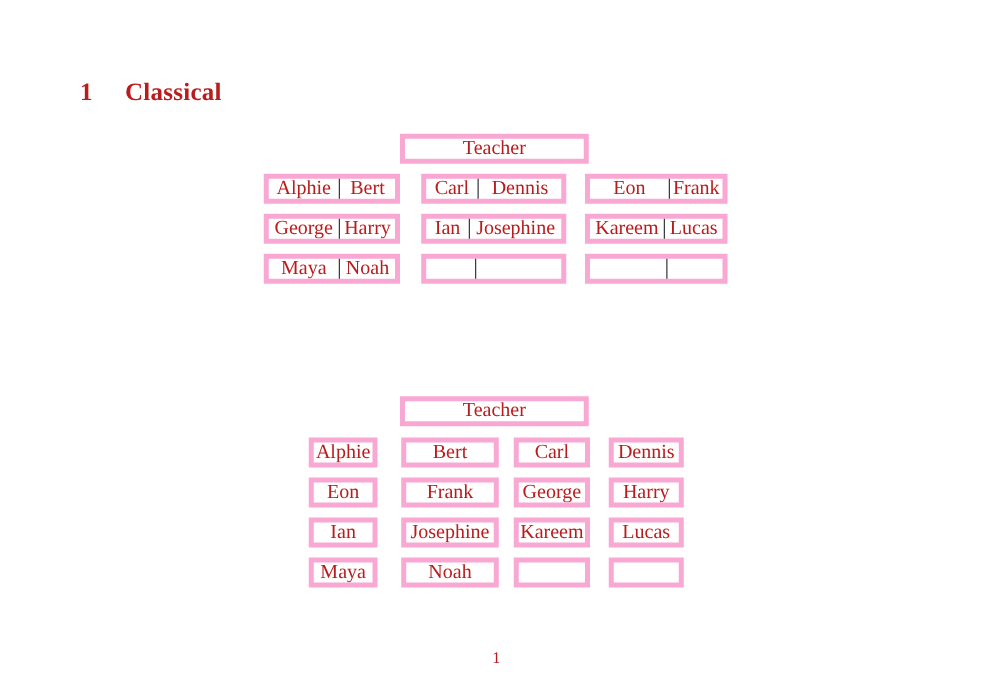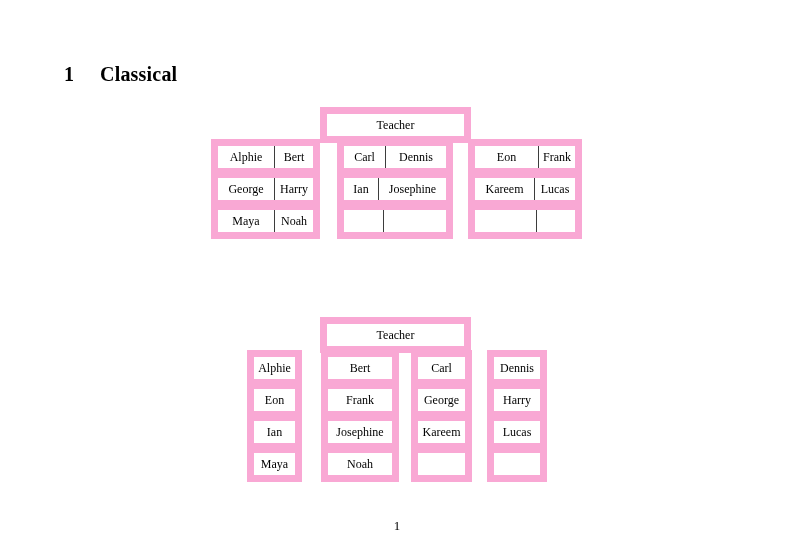--- a/index.html
+++ b/index.html
@@ -6,42 +6,42 @@
     margin: 0;
     padding: 0;
     background: #ffffff;
   }
   .page {
     position: relative;
     width: 794px;
     height: 560px;
     background: #ffffff;
     font-family: "Liberation Serif", "DejaVu Serif", serif;
-    color: #000000;
+    color: #b91c1c;
     overflow: hidden;
   }
   .heading {
     position: absolute;
     left: 64px;
     font-size: 20px;
     font-weight: bold;
     white-space: nowrap;
     letter-spacing: 0.2px;
   }
   .heading .num {
     display: inline-block;
     min-width: 36px;
   }
   .box {
     position: absolute;
     box-sizing: border-box;
-    height: 36px;
-    border: 7px solid #f9a8d4;
+    height: 24px;
+    border: 4px solid #f9a8d4;
     background: #ffffff;
-    font-size: 12px;
+    font-size: 16px;
     line-height: 16px;
   }
   .teacher-box {
     display: flex;
     align-items: center;
     justify-content: center;
   }
   .desk2 {
     display: flex;
     align-items: stretch;

